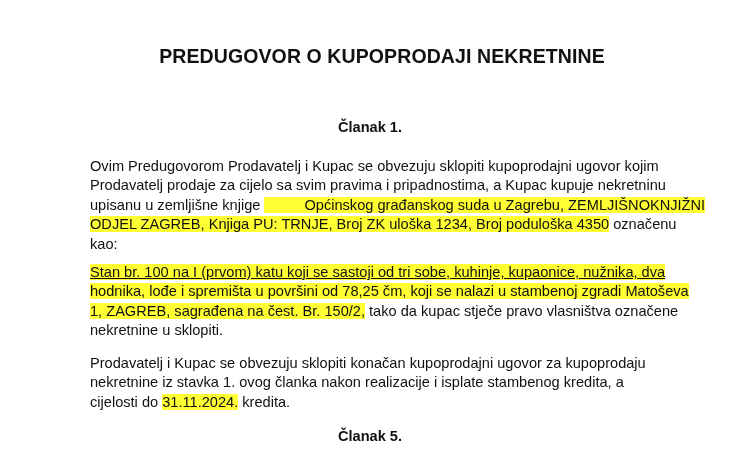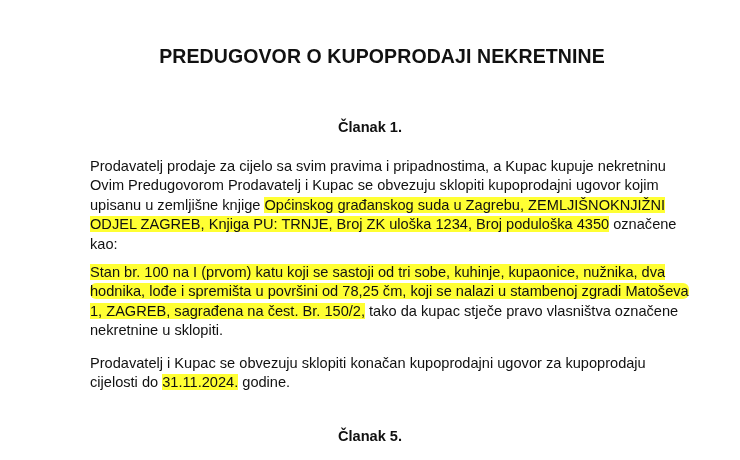--- a/index.html
+++ b/index.html
@@ -17,54 +17,57 @@
 </head>
 <body>
 
 <div class="page">
   <h1 class="title">PREDUGOVOR O KUPOPRODAJI NEKRETNINE</h1>
 
   <h2 class="article" style="top:119px">Članak 1.</h2>
 
   <div class="para" style="top:157px">
     <span class="line">
+      <span>Ovim Predugovorom Prodavatelj i Kupac se obvezuju sklopiti kupoprodajni ugovor kojim</span>
+    </span>
+    <span class="line">
       <span>Prodavatelj prodaje za cijelo sa svim pravima i pripadnostima, a Kupac kupuje nekretninu</span>
     </span>
     <span class="line">
-      <span>Ovim Predugovorom Prodavatelj i Kupac se obvezuju sklopiti kupoprodajni ugovor kojim</span>
+      <span>upisanu u zemljišne knjige </span><span class="hl" style="background: rgb(255, 255, 51); padding-left: 40px;">Općinskog građanskog suda u Zagrebu, ZEMLJIŠNOKNJIŽNI</span>
     </span>
     <span class="line">
-      <span>upisanu u zemljišne knjige </span><span class="hl" style="background: rgb(255, 255, 51);">Općinskog građanskog suda u Zagrebu, ZEMLJIŠNOKNJIŽNI</span>
-    </span>
-    <span class="line">
-      <span class="hl" style="background: rgb(255, 255, 51);">ODJEL ZAGREB, Knjiga PU: TRNJE, Broj ZK uloška 1234, Broj poduloška 4350</span><span> označene</span>
+      <span class="hl" style="background: rgb(255, 255, 51);">ODJEL ZAGREB, Knjiga PU: TRNJE, Broj ZK uloška 1234, Broj poduloška 4350</span><span> označenu</span>
     </span>
     <span class="line">
       <span>kao:</span>
     </span>
   </div>
 
   <div class="para" style="top:263px">
     <span class="line">
-      <span class="hl" style="background: rgb(255, 255, 51);">Stan br. 100 na I (prvom) katu koji se sastoji od tri sobe, kuhinje, kupaonice, nužnika, dva</span>
+      <span class="hl" style="background: rgb(255, 255, 51); text-decoration: underline;">Stan br. 100 na I (prvom) katu koji se sastoji od tri sobe, kuhinje, kupaonice, nužnika, dva</span>
     </span>
     <span class="line">
-      <span class="hl" style="background: rgb(255, 255, 51); border-radius: 6px;">hodnika, lođe i spremišta u površini od 78,25 čm, koji se nalazi u stambenoj zgradi Matoševa</span>
+      <span class="hl" style="background: rgb(255, 255, 51);">hodnika, lođe i spremišta u površini od 78,25 čm, koji se nalazi u stambenoj zgradi Matoševa</span>
     </span>
     <span class="line">
       <span class="hl" style="background: rgb(255, 255, 51);">1, ZAGREB, sagrađena na čest. Br. 150/2,</span><span> tako da kupac stječe pravo vlasništva označene</span>
     </span>
     <span class="line">
       <span>nekretnine u sklopiti.</span>
     </span>
   </div>
 
   <div class="para" style="top:354px">
     <span class="line">
       <span>Prodavatelj i Kupac se obvezuju sklopiti konačan kupoprodajni ugovor za kupoprodaju</span>
     </span>
     <span class="line">
-      <span>cijelosti do </span><span class="hl" style="background: rgb(255, 255, 51);">31.11.2024.</span><span> godine.</span>
+      <span>nekretnine iz stavka 1. ovog članka nakon realizacije i isplate stambenog kredita, a</span>
+    </span>
+    <span class="line">
+      <span>cijelosti do </span><span class="hl" style="background: rgb(255, 255, 51);">31.11.2024.</span><span> kredita.</span>
     </span>
   </div>
 
   <h2 class="article" style="top:428px">Članak 5.</h2>
 </div>
 
 </body></html>

